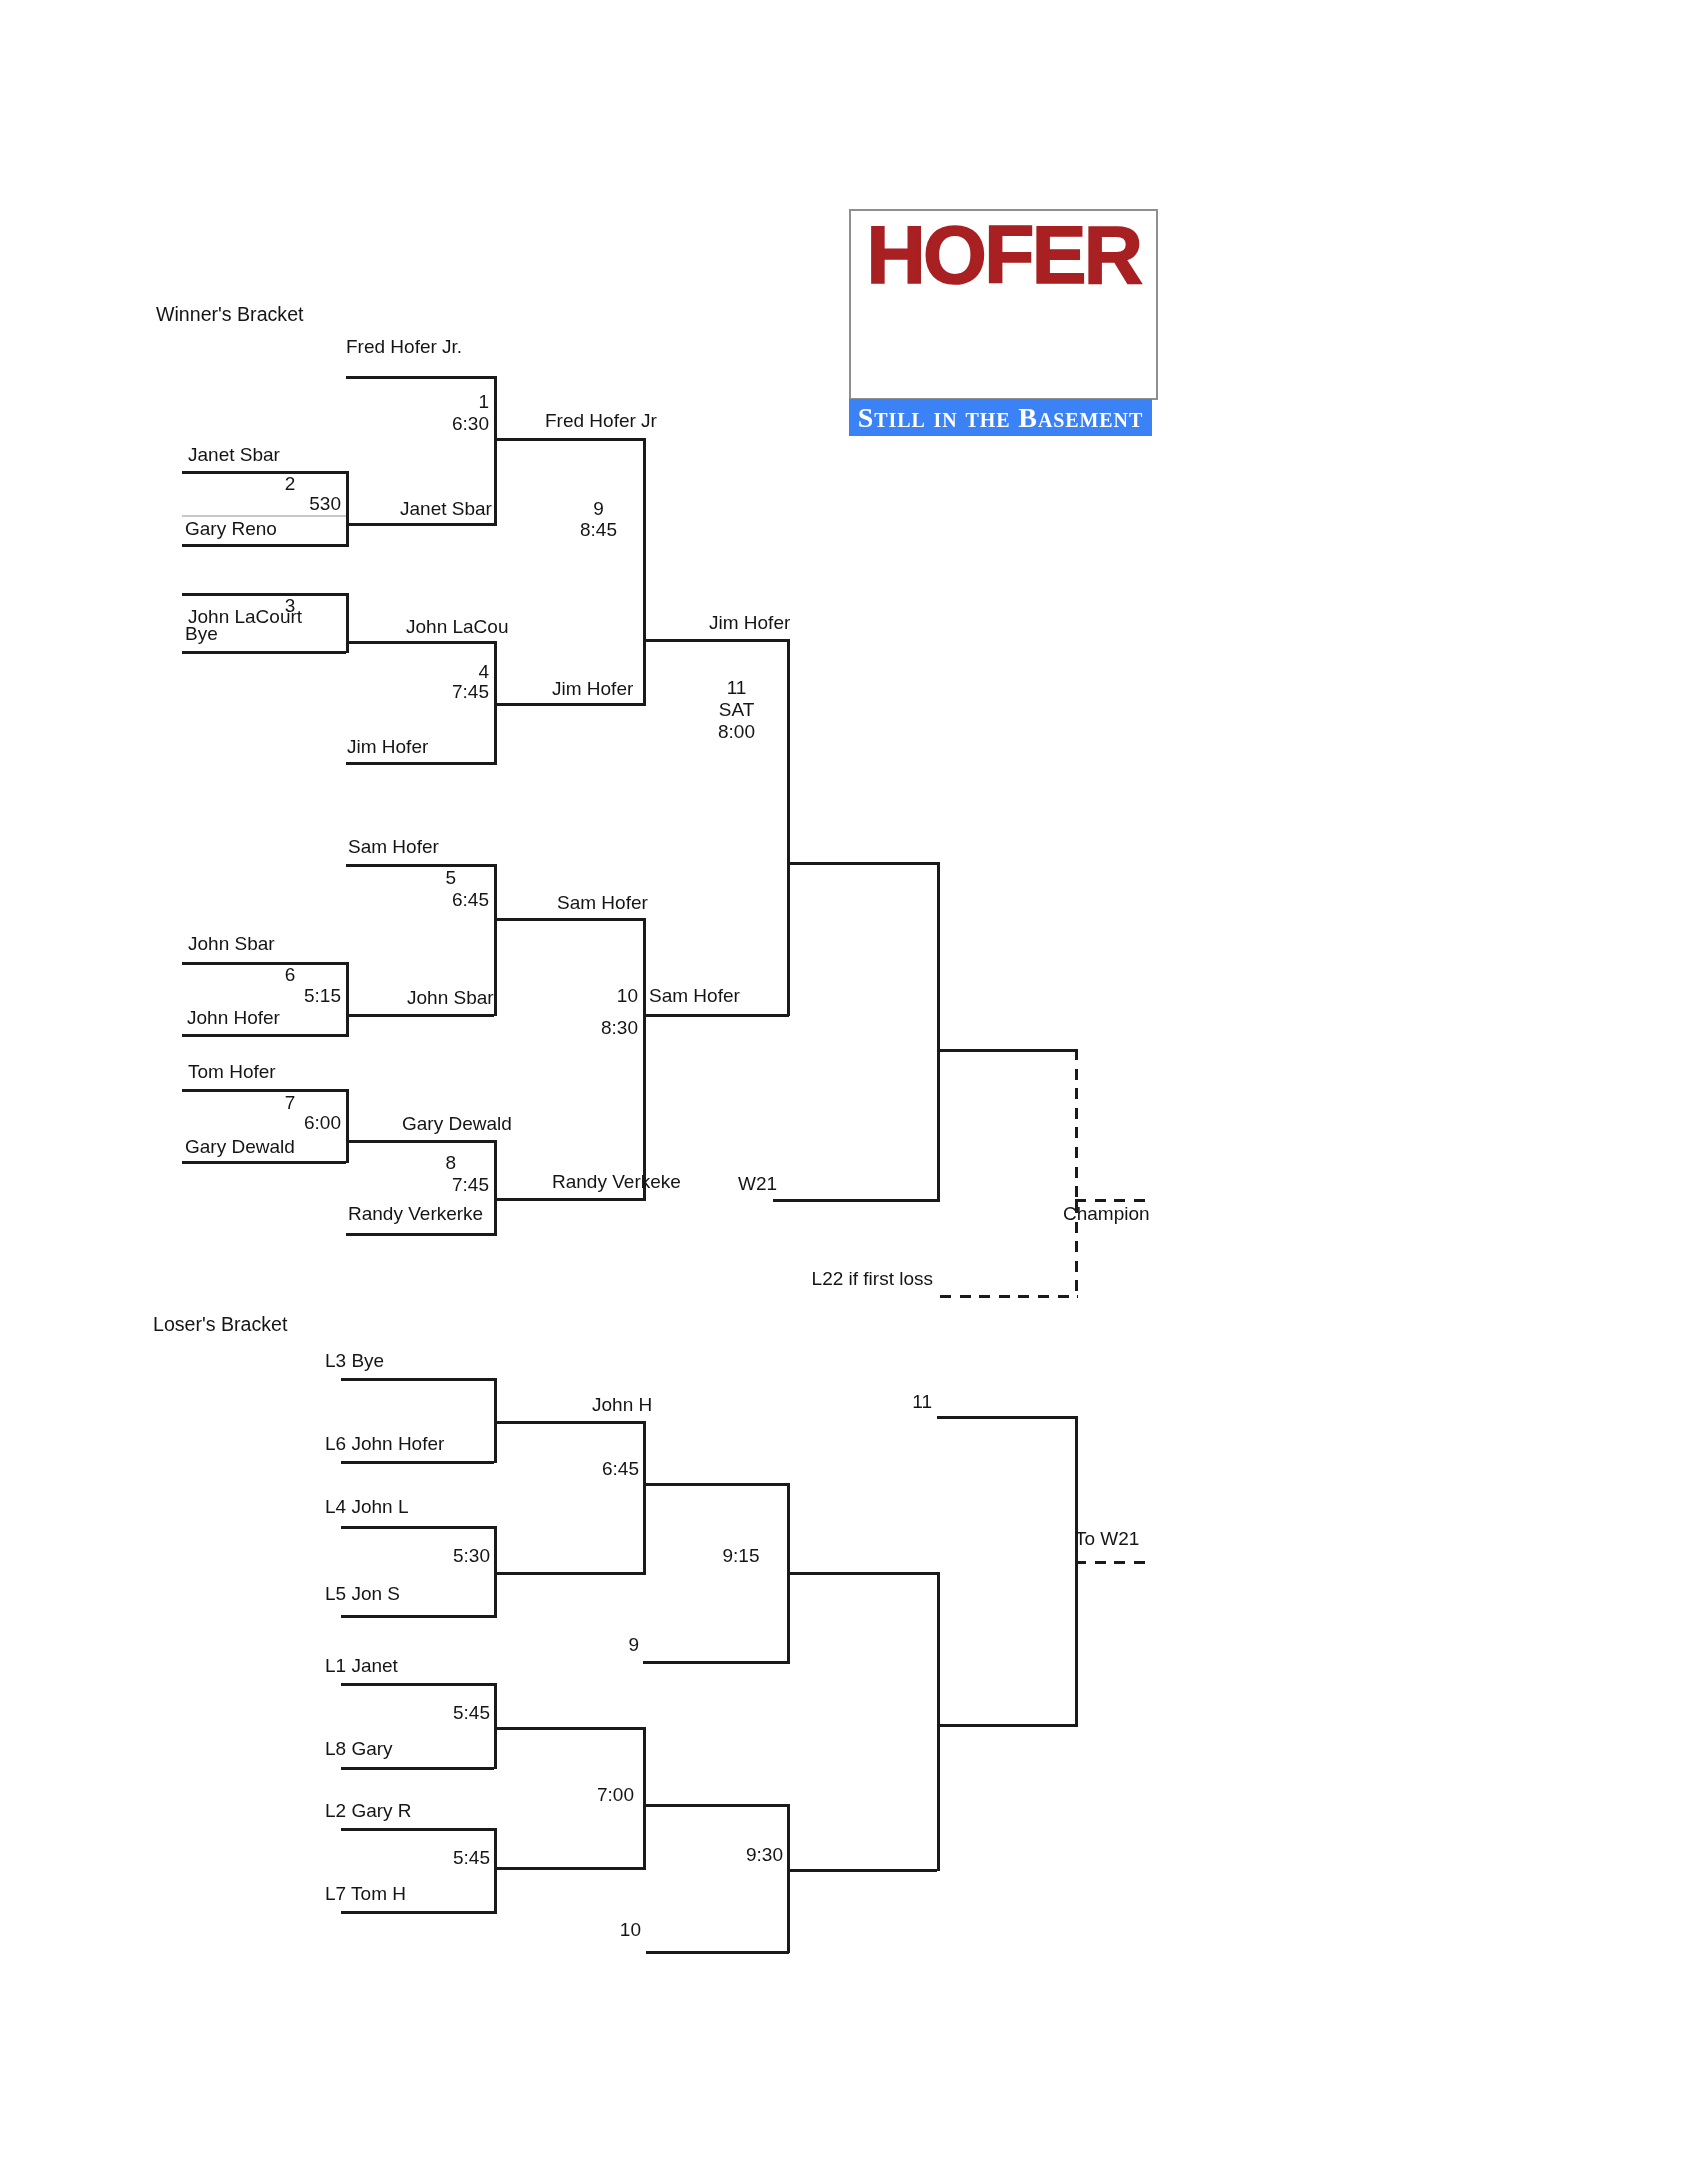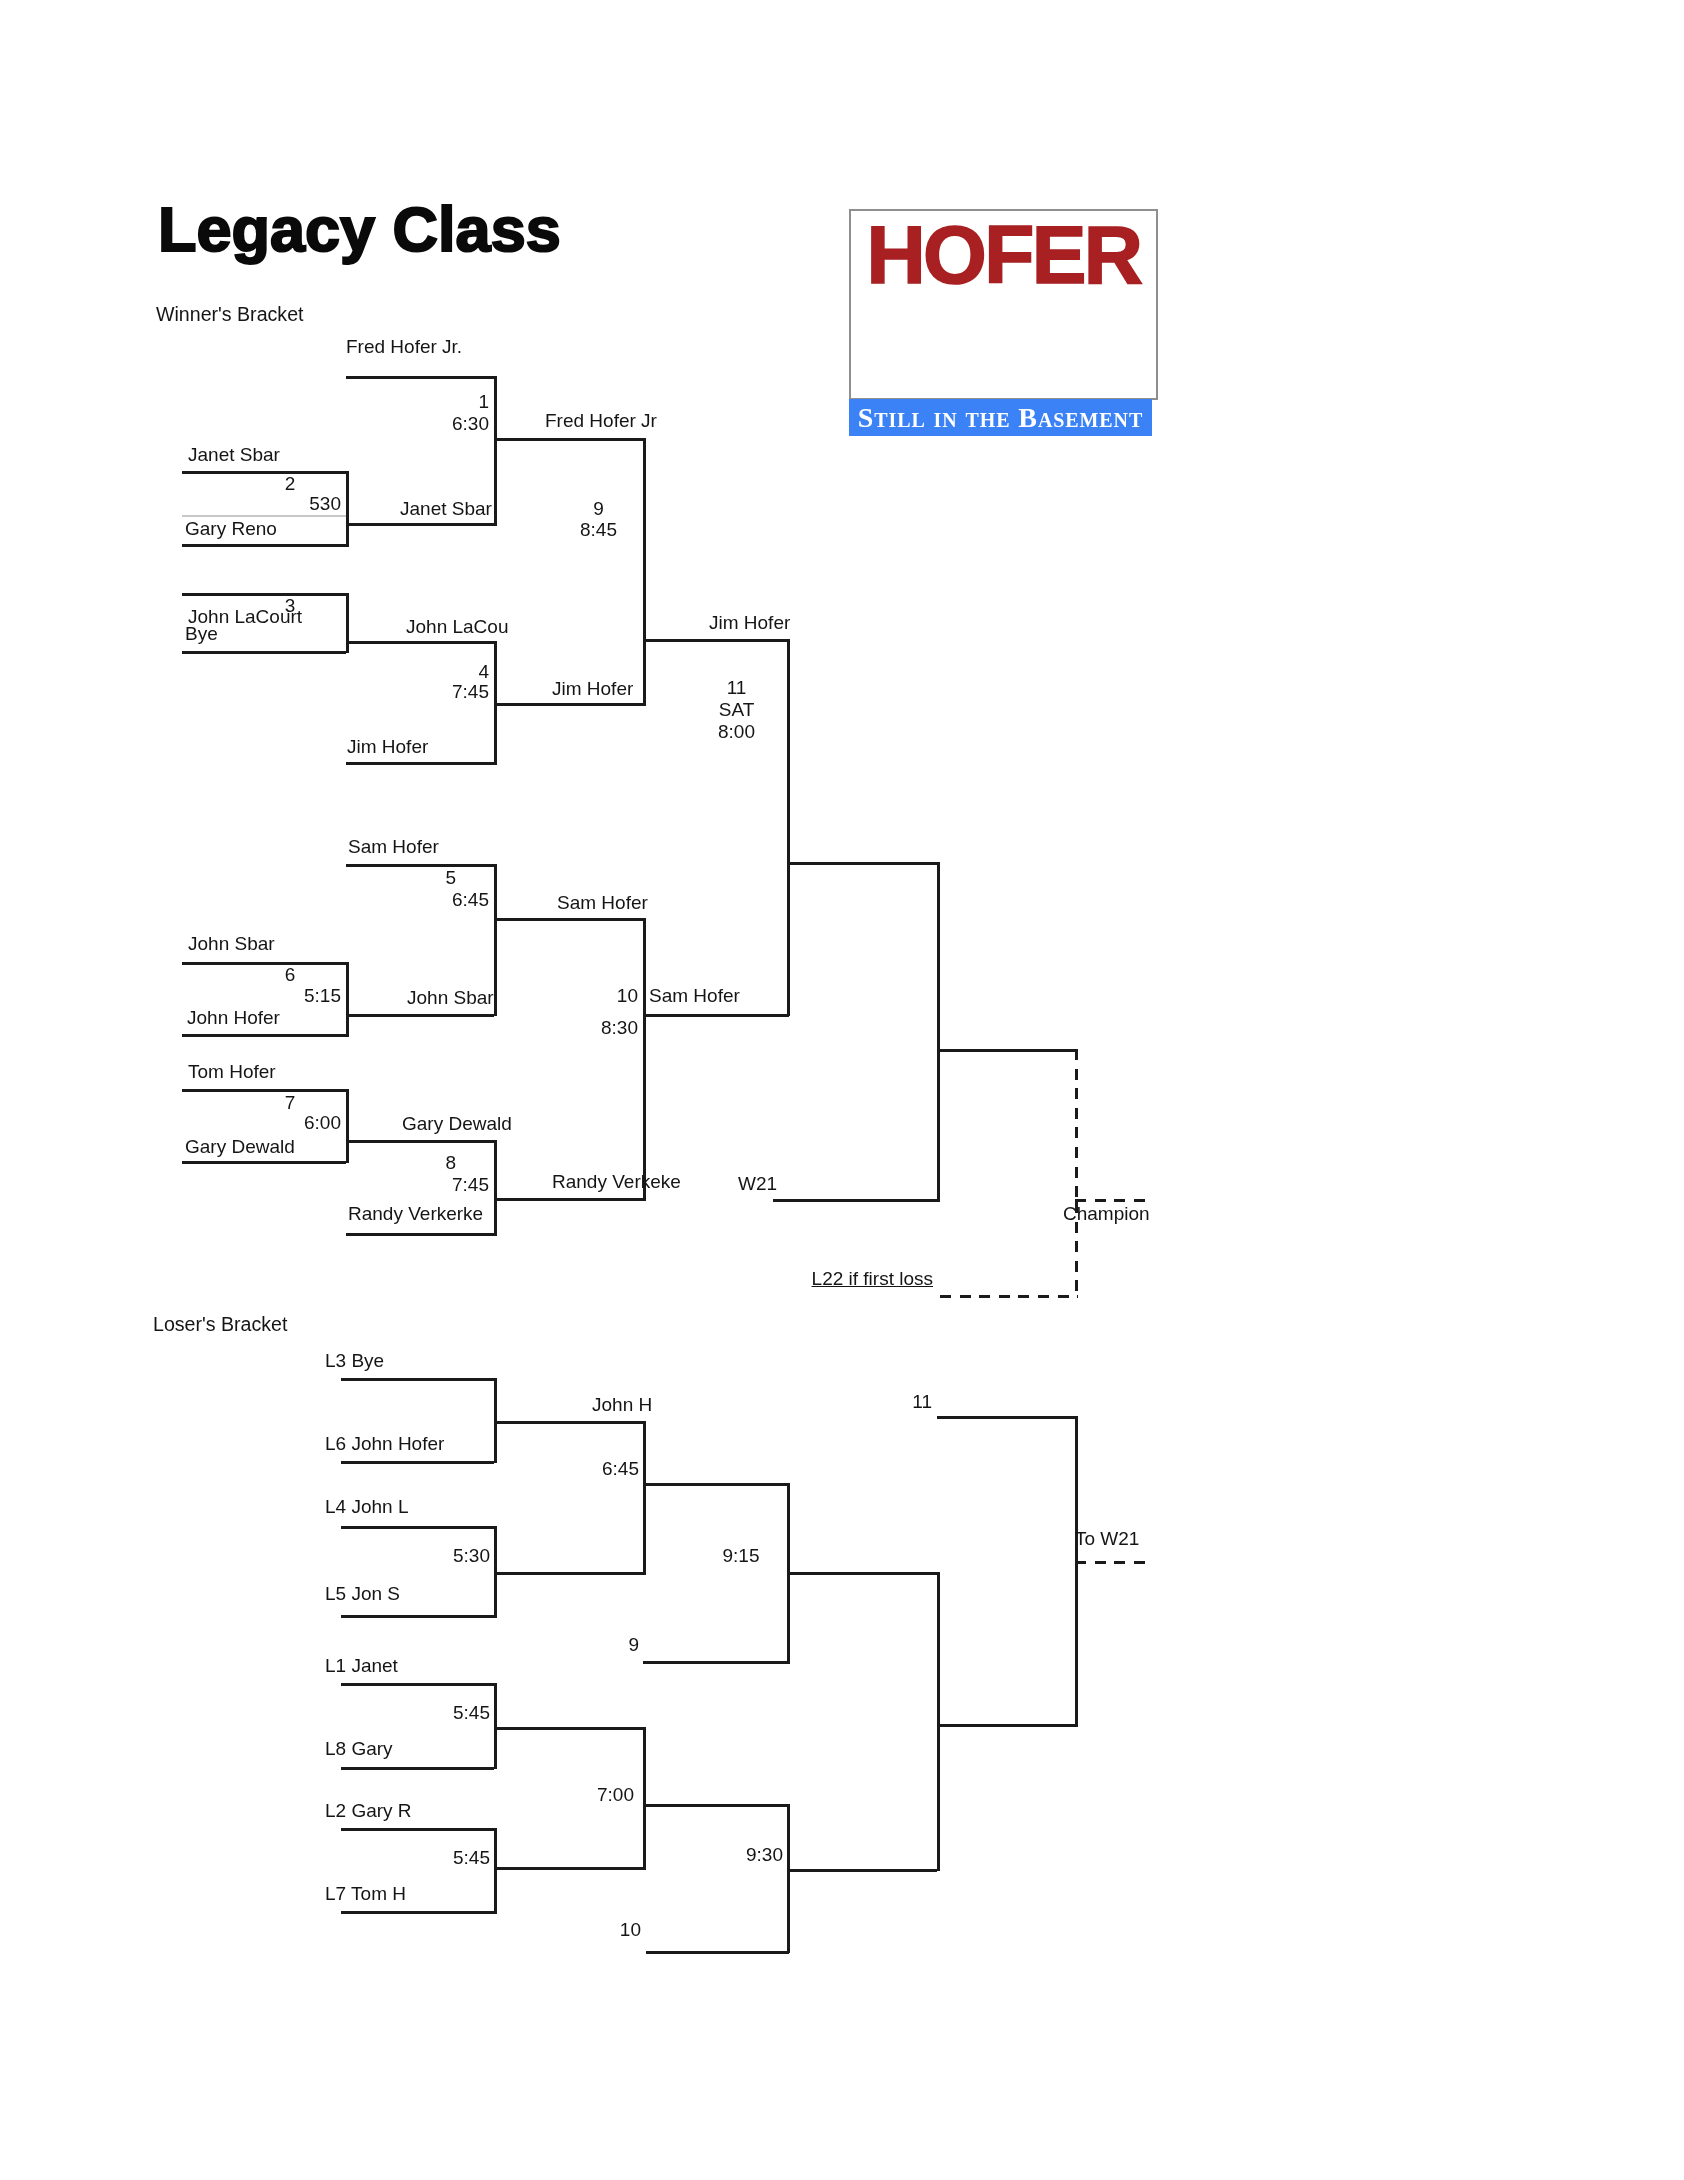--- a/index.html
+++ b/index.html
@@ -24,21 +24,20 @@
              -webkit-text-stroke:1.7px #141414;}
   .logo-banner{position:absolute;left:849px;top:399px;width:303px;height:37px;background:#3b82f6;
                color:#fff;font-family:"Liberation Serif", serif;font-weight:bold;
                font-variant:small-caps;font-size:28px;line-height:37px;text-align:center;letter-spacing:0.9px;}
 </style>
 </head>
 <body>
 
 <div class="page">
 
-  <div class="title">Legacy Class</div>
   <div class="section-label" style="left:156px;top:303px;">Winner's Bracket</div>
   <div class="section-label" style="left:153px;top:1313px;">Loser's Bracket</div>
 
   <div class="logo-box">
     <div class="logo-hofer">HOFER</div>
   </div>
   <div class="logo-banner">Still in the Basement</div>
 
   <div class="h" style="left:346px;top:376px;width:148px;"></div>
   <div class="v" style="left:494px;top:376px;height:150px;"></div>
@@ -154,21 +153,21 @@
   <div class="t" style="left:552px;top:1172px;">Randy Verkeke</div>
   <div class="t" style="left:348px;top:1204px;">Randy Verkerke</div>
   <div class="t tr" style="left:553px;top:986px;width:85px;">10</div>
   <div class="t tr" style="left:553px;top:1018px;width:85px;">8:30</div>
   <div class="t" style="left:649px;top:986px;">Sam Hofer</div>
   <div class="t tc" style="left:694px;top:678px;width:85px;">11</div>
   <div class="t tc" style="left:694px;top:700px;width:85px;">SAT</div>
   <div class="t tc" style="left:694px;top:722px;width:85px;">8:00</div>
   <div class="t" style="left:738px;top:1174px;">W21</div>
   <div class="t" style="left:1063px;top:1204px;">Champion</div>
-  <div class="t tr" style="left:733px;top:1269px;width:200px;text-decoration:underline;">L22 if first loss</div>
+  <div class="t tr" style="left:733px;top:1269px;width:200px;">L22 if first loss</div>
 
   <div class="t" style="left:325px;top:1351px;">L3 Bye</div>
   <div class="t" style="left:592px;top:1395px;">John H</div>
   <div class="t" style="left:325px;top:1434px;">L6 John Hofer</div>
   <div class="t tr" style="left:554px;top:1459px;width:85px;">6:45</div>
   <div class="t" style="left:325px;top:1497px;">L4 John L</div>
   <div class="t tr" style="left:405px;top:1546px;width:85px;">5:30</div>
   <div class="t" style="left:325px;top:1584px;">L5 Jon S</div>
   <div class="t tc" style="left:690px;top:1546px;width:102px;">9:15</div>
   <div class="t tr" style="left:596px;top:1635px;width:43px;">9</div>

